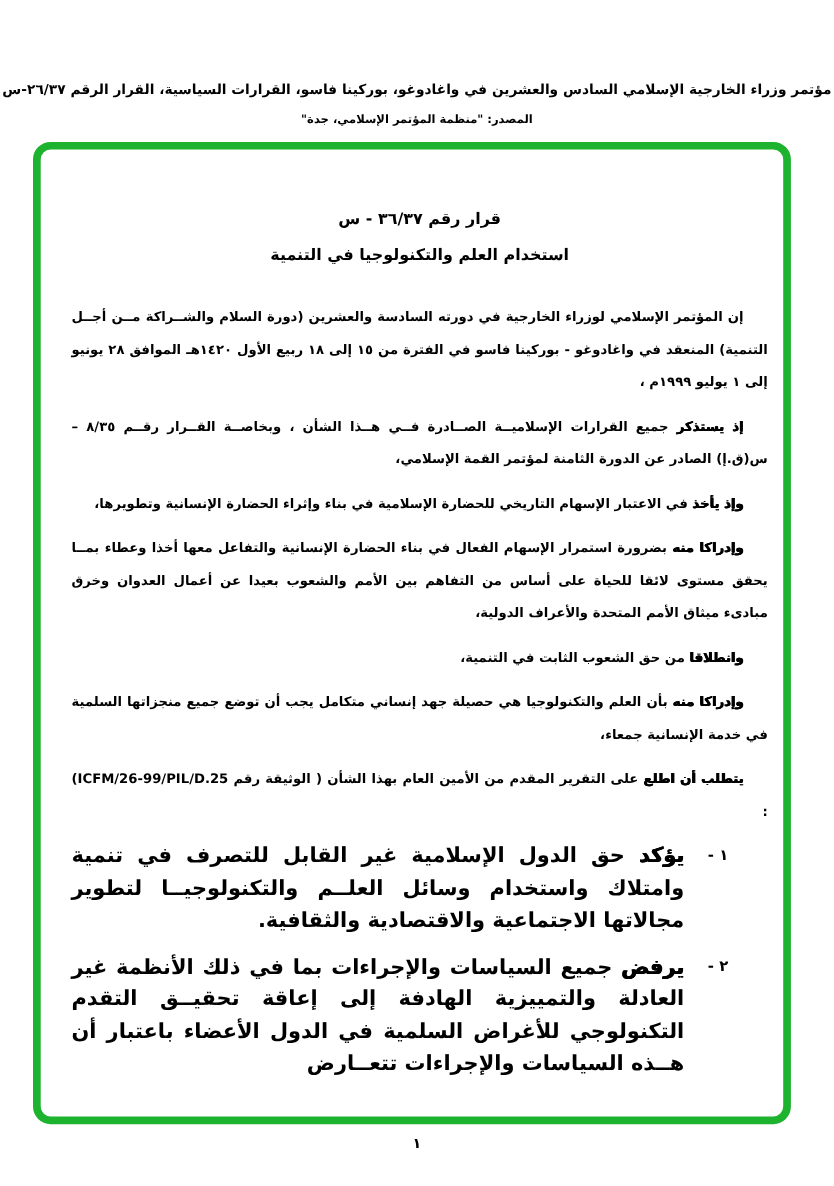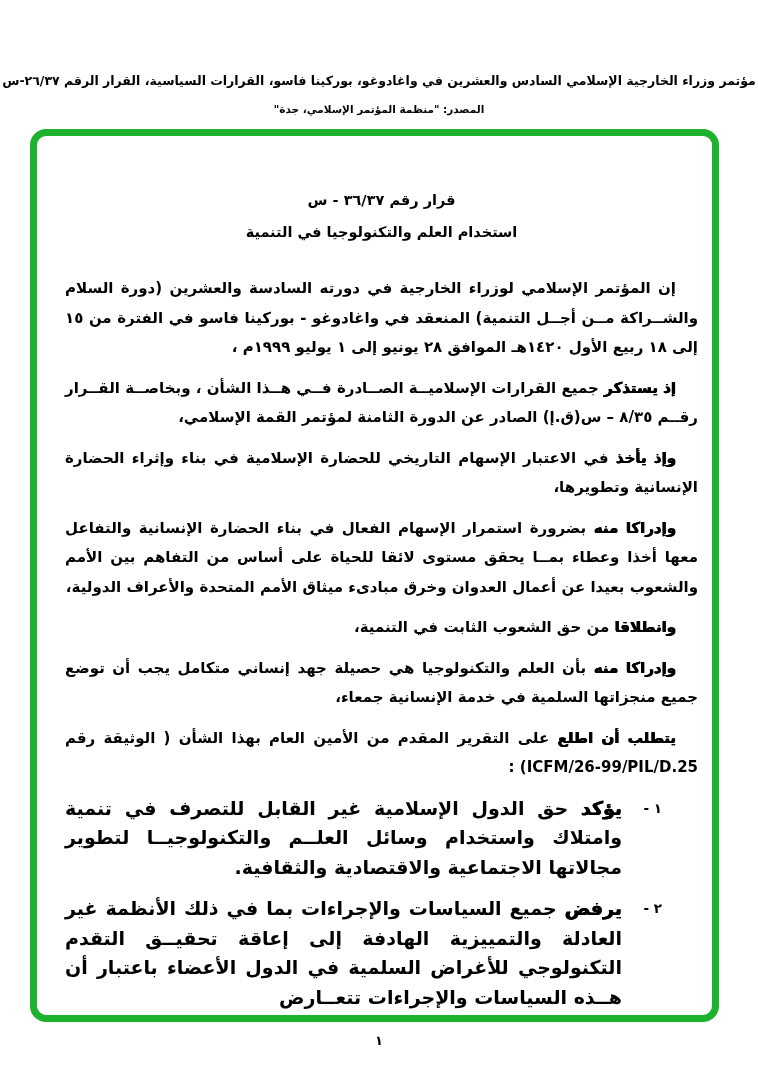--- a/index.html
+++ b/index.html
@@ -11,21 +11,21 @@
   .header-citation { font-size:12.5px; line-height:20px; }
   .header-source { font-size:10.5px; line-height:16px; margin-top:10px; }
   .green-box {
     position:absolute; left:30px; top:129px; width:689px; height:893px;
     box-sizing:border-box; border:7px solid #1db32e; border-radius:16px;
     padding:40px 14px 0 28px; direction:rtl; overflow:hidden;
   }
   .title-block { text-align:center; font-weight:bold; margin:8px 0 26px 0; }
   .title-line { font-size:14.5px; line-height:32px; }
   .para {
-    font-size:15px; font-weight:bold; line-height:29.5px;
+    font-size:12px; font-weight:bold; line-height:29.5px;
     text-align:justify; margin:0 0 11px 0; text-indent:22px; direction:rtl;
   }
   .lead { text-shadow:0.5px 0 0 #000, -0.3px 0 0 #000; }
   .items { margin-top:4px; }
   .item { display:flex; direction:rtl; padding-right:36px; margin-bottom:12px; }
   .item-num { flex:none; width:36px; font-size:13.5px; font-weight:bold; line-height:29.5px; white-space:nowrap; }
   .item-body {
     flex:1; margin-right:4px; font-size:19px; font-weight:bold;
     line-height:29.5px; text-align:justify; direction:rtl;
   }

